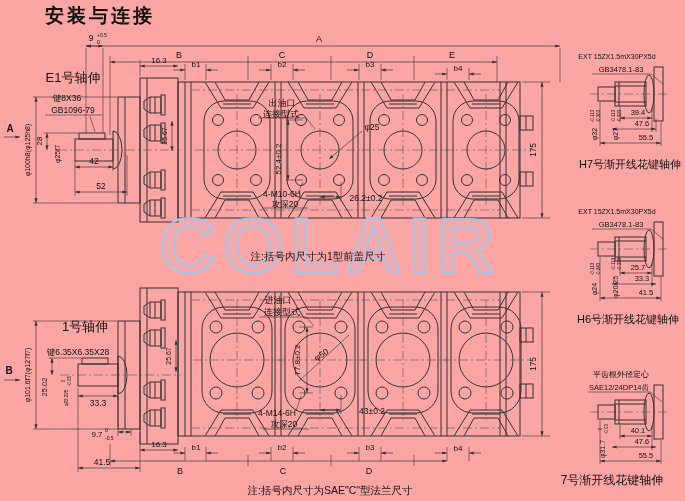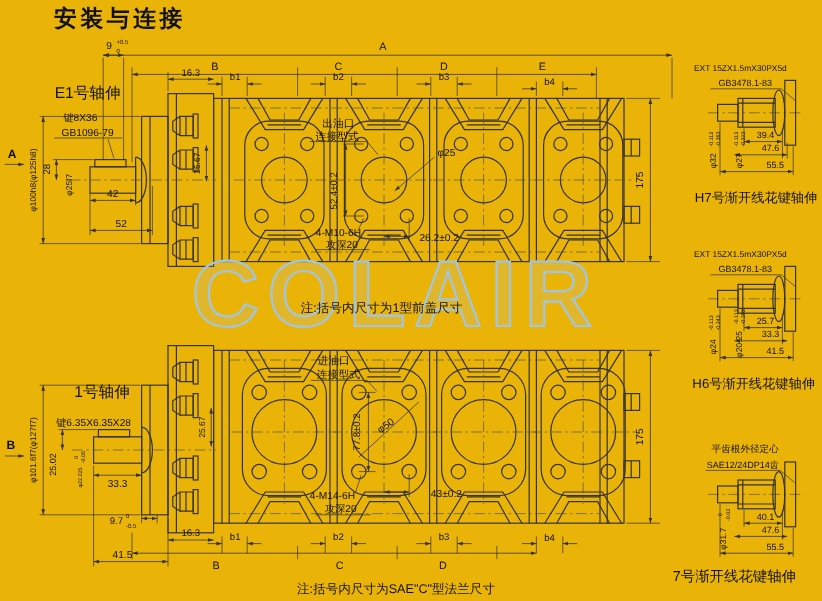--- a/index.html
+++ b/index.html
@@ -1,16 +1,16 @@
 <!DOCTYPE html>
 <html><head>
 <meta charset="utf-8">
 <style>
   html,body{margin:0;padding:0;background:#fff;}
-  #stage{position:relative;width:685px;height:501px;background:#eab308;overflow:hidden;
+  #stage{position:relative;width:685px;height:501px;background:#fca5a5;overflow:hidden;
          font-family:"Liberation Sans", sans-serif;}
   svg{display:block}
   .ln *{stroke:#333;fill:none;stroke-width:1;}
   .th *{stroke:#333;fill:none;stroke-width:.6;}
   .cl{stroke:#555 !important;stroke-width:.6 !important;stroke-dasharray:9 3 2 3;fill:none;}
   .dl{stroke:#333;stroke-width:.65;fill:none;}
   text{fill:#111;font-family:"Liberation Sans", sans-serif;}
   .t5{font-size:5px}.t45{font-size:4.5px}.t7{font-size:7px}.t75{font-size:7.5px}
   .t8{font-size:8px}.t85{font-size:8.5px}.t9{font-size:9px}.t10{font-size:10px}
   .t105{font-size:10.5px}.t11{font-size:11px}.t12{font-size:12px}.t13{font-size:13px}

